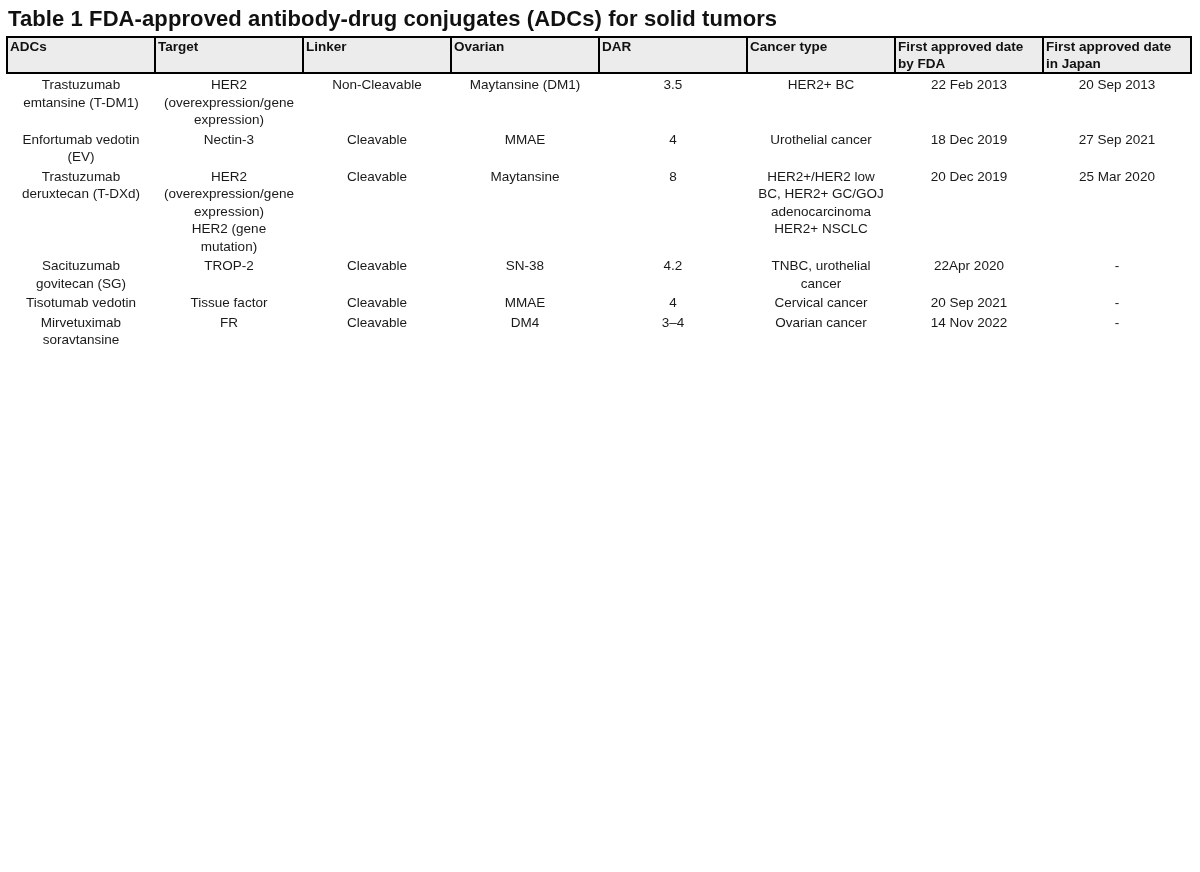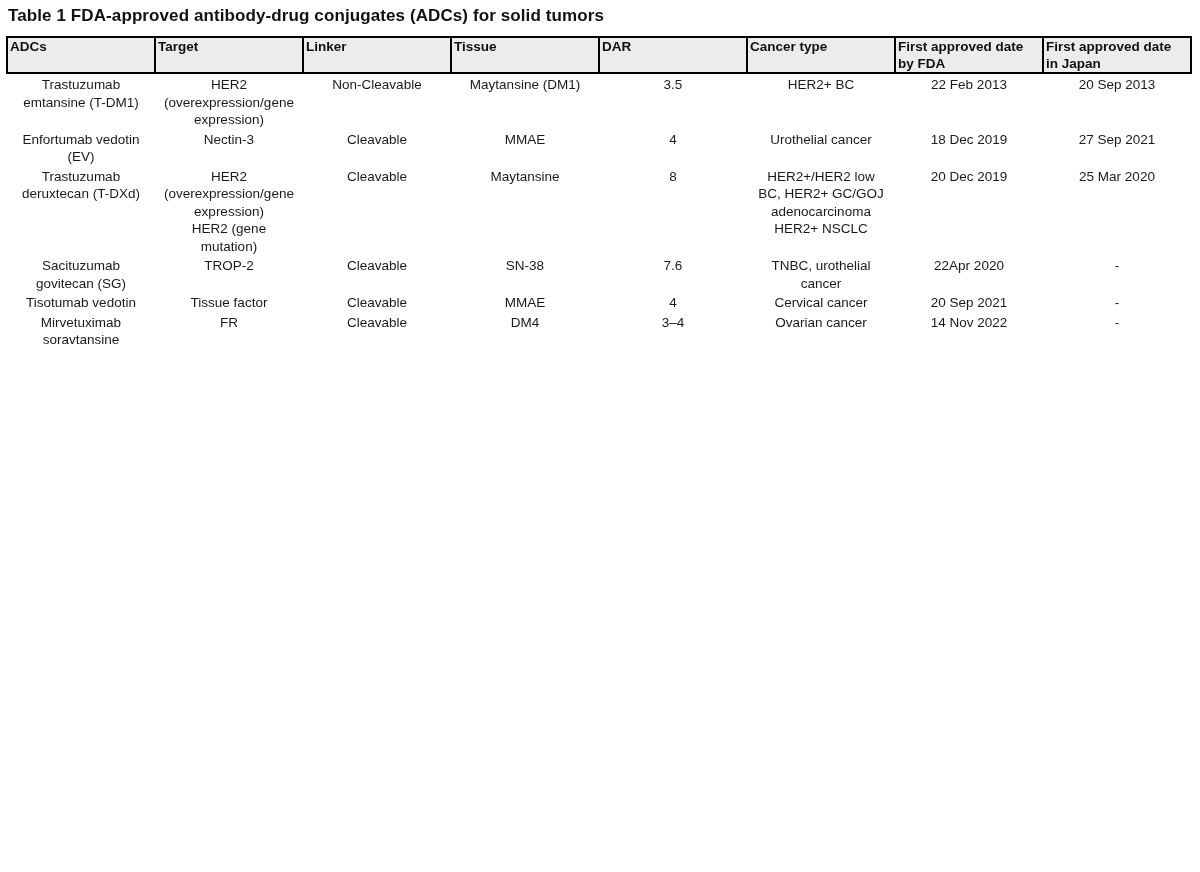--- a/index.html
+++ b/index.html
@@ -13,21 +13,21 @@
     position: relative;
     width: 1200px;
     height: 872px;
     background: #ffffff;
     overflow: hidden;
   }
   .table-title {
     position: absolute;
     left: 8px;
     top: 6px;
-    font-size: 17px;
+    font-size: 22px;
     font-weight: bold;
     color: #111111;
     letter-spacing: 0.1px;
     white-space: nowrap;
   }
   table.adc-table {
     position: absolute;
     left: 6px;
     top: 36px;
     width: 1186px;
@@ -77,21 +77,21 @@
         <col>
         <col>
         <col>
         <col>
     </colgroup>
     <thead>
       <tr>
         <th>ADCs</th>
         <th>Target</th>
         <th>Linker</th>
-        <th>Tissue</th>
+        <th>Ovarian</th>
         <th>DAR</th>
         <th>Cancer type</th>
         <th>First approved date
 by FDA</th>
         <th>First approved date
 in Japan</th>
       </tr>
     </thead>
     <tbody>
       <tr>
@@ -135,21 +135,21 @@
 HER2+ NSCLC</td>
         <td>20 Dec 2019</td>
         <td>25 Mar 2020</td>
       </tr>
       <tr>
         <td>Sacituzumab
 govitecan (SG)</td>
         <td>TROP-2</td>
         <td>Cleavable</td>
         <td>SN-38</td>
-        <td>7.6</td>
+        <td>4.2</td>
         <td>TNBC, urothelial
 cancer</td>
         <td>22Apr 2020</td>
         <td>-</td>
       </tr>
       <tr>
         <td>Tisotumab vedotin</td>
         <td>Tissue factor</td>
         <td>Cleavable</td>
         <td>MMAE</td>

